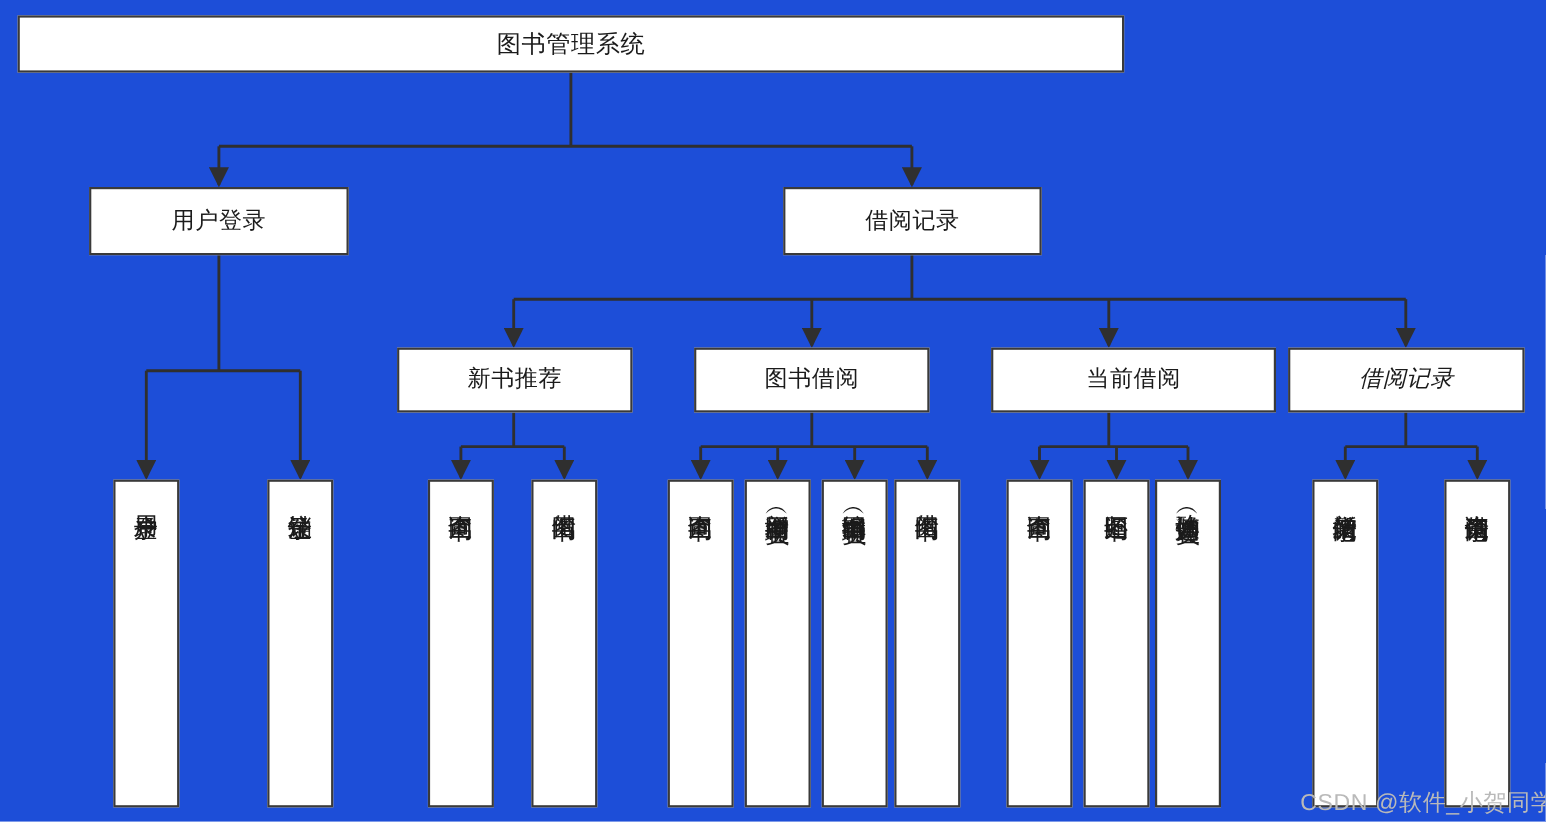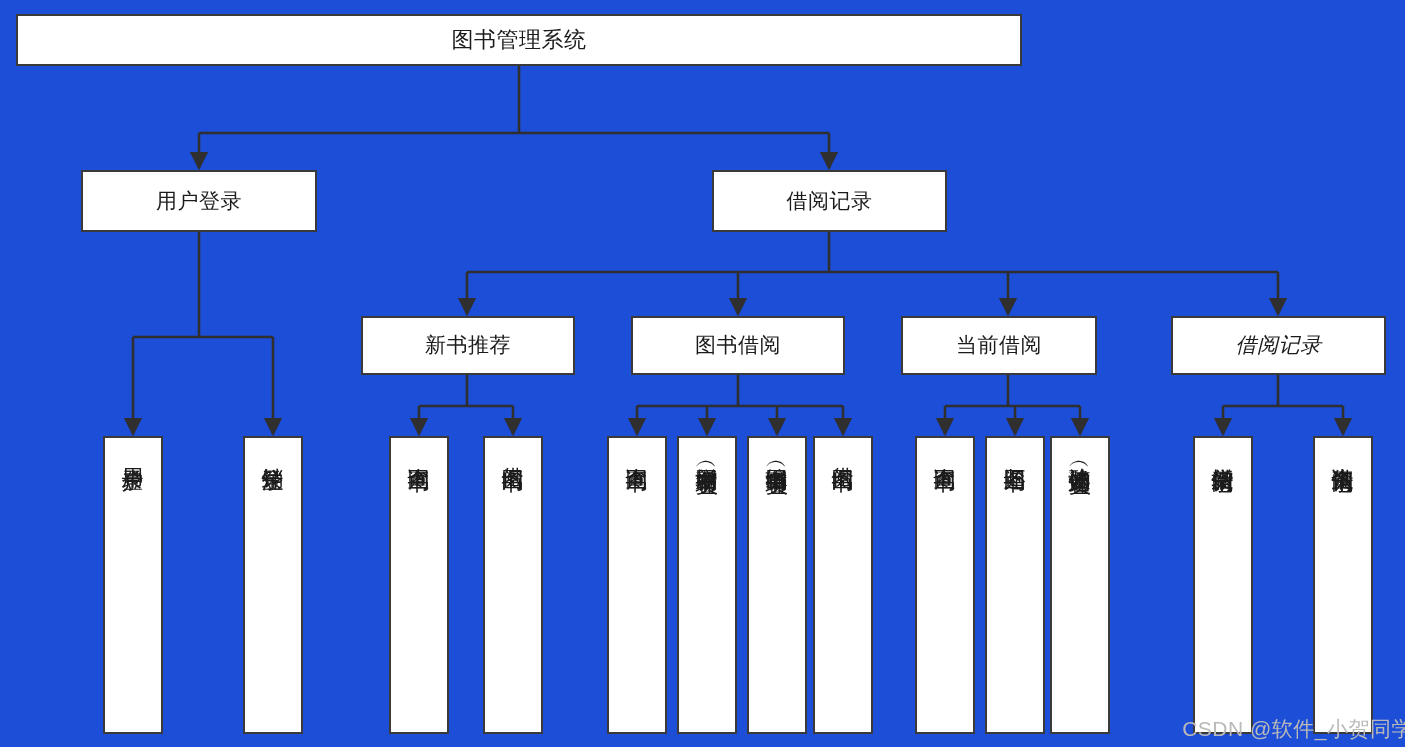--- a/index.html
+++ b/index.html
@@ -139,21 +139,21 @@
   <div class="node horizontal" style="left:712px; top:170px; width:235px; height:62px;">
     <span class="node-label">借阅记录</span>
   </div>
 
   <div class="node horizontal" style="left:361px; top:316px; width:214px; height:59px;">
     <span class="node-label">新书推荐</span>
   </div>
   <div class="node horizontal" style="left:631px; top:316px; width:214px; height:59px;">
     <span class="node-label">图书借阅</span>
   </div>
-  <div class="node horizontal" style="left:901px; top:316px; width:196px; height:59px;">
+  <div class="node horizontal" style="left:901px; top:316px; width:259px; height:59px;">
     <span class="node-label">当前借阅</span>
   </div>
   <div class="node horizontal" style="left:1171px; top:316px; width:215px; height:59px;font-style:italic;">
     <span class="node-label">借阅记录</span>
   </div>
 
   <div class="node vertical" style="left:103px; top:436px; width:60px; height:298px;">
     <span class="node-label">用户登录</span>
   </div>
   <div class="node vertical" style="left:243px; top:436px; width:60px; height:298px;">

